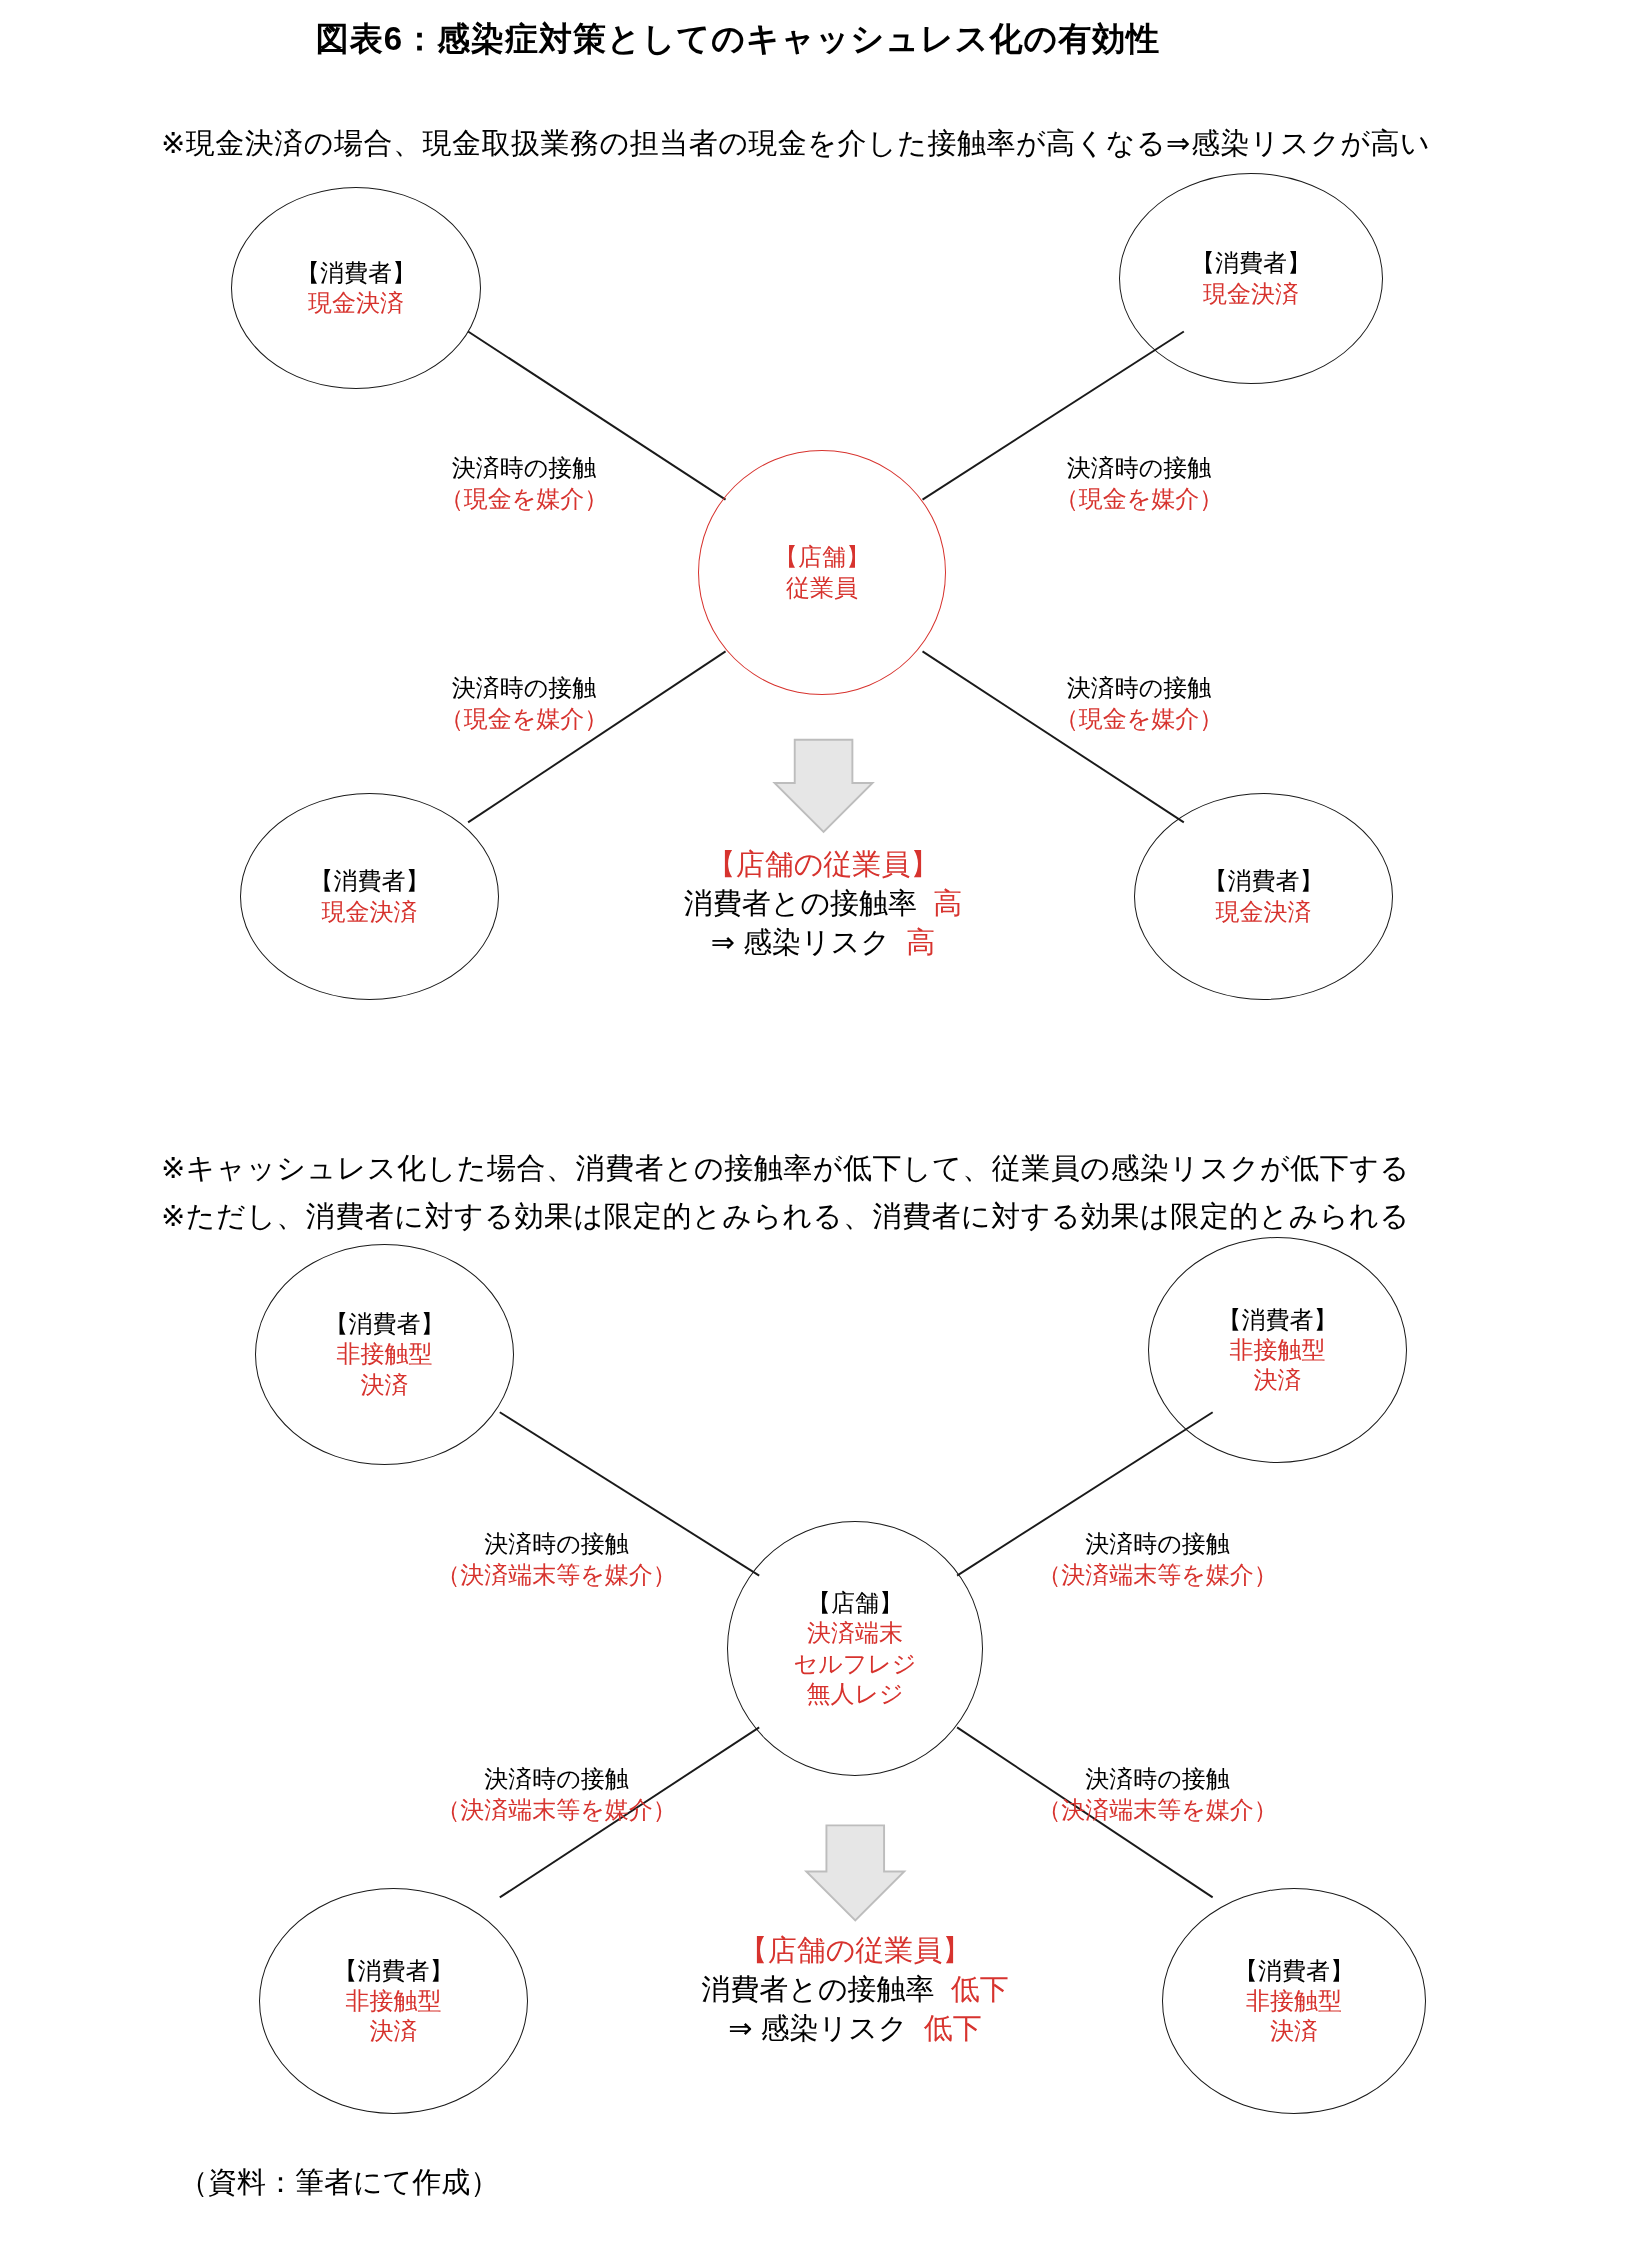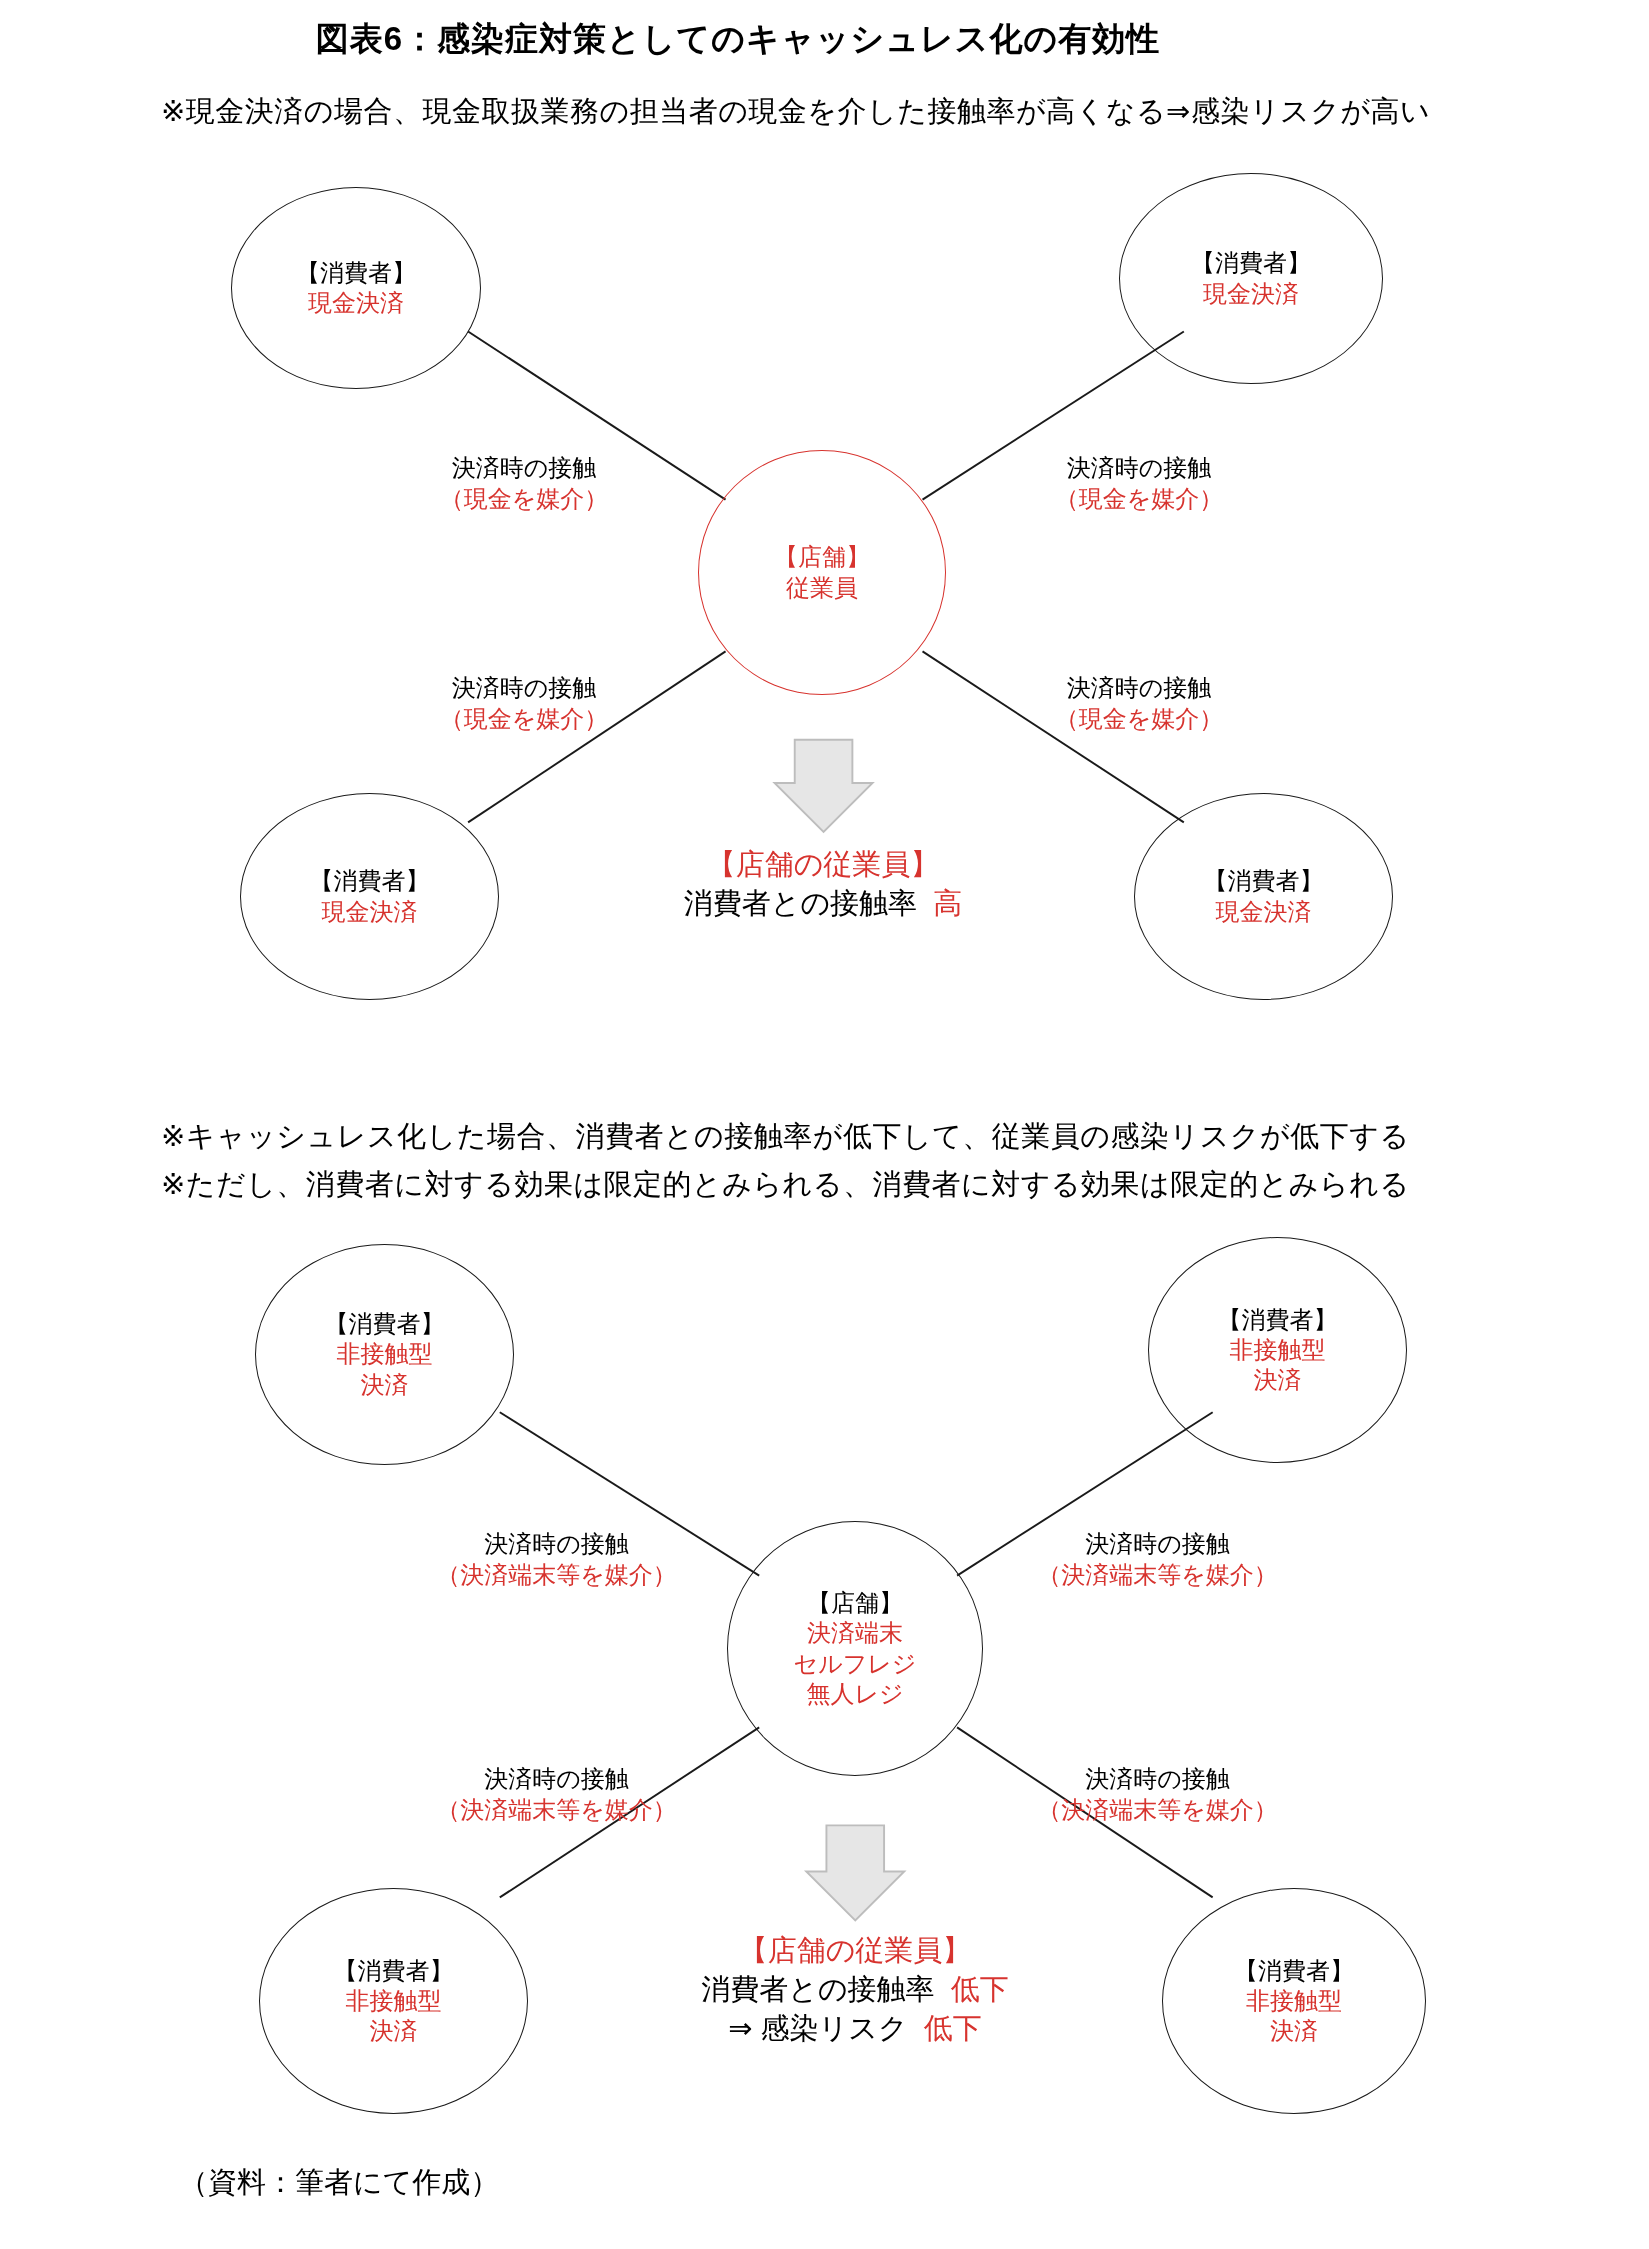--- a/index.html
+++ b/index.html
@@ -33,20 +33,21 @@
     letter-spacing: 1px;
     white-space: nowrap;
   }
 
   
   .note {
     position: absolute;
     font-size: 29px;
     white-space: nowrap;
     letter-spacing: 0.5px;
+    margin-top: 32px;
   }
   .note-a { top: 92px; left: 161px; }
   .note-b { top: 1117px; left: 161px; }
   .note-c { top: 1165px; left: 161px; }
 
   
   .source {
     position: absolute;
     top: 2163px;
     left: 179px;
@@ -200,20 +201,21 @@
   </div>
 
   <div class="edge-label" style="left:1014px; top:672px; width:250px;">
     <span class="top">決済時の接触</span>
     <span class="bot">（現金を媒介）</span>
   </div>
 
   <div class="summary" style="left:583px; top:845px; width:480px;">
     <span class="head">【店舗の従業員】</span>
     <span class="row"><span>消費者との接触率</span>&nbsp;&nbsp;<span class="hot">高</span></span>
+    <span class="row"><span>⇒ 感染リスク</span>&nbsp;&nbsp;<span class="hot">高</span></span>
   </div>
 
   <div class="note note-b">※キャッシュレス化した場合、消費者との接触率が低下して、従業員の感染リスクが低下する</div>
   <div class="note note-c">※ただし、消費者に対する効果は限定的とみられる、消費者に対する効果は限定的とみられる</div>
 
   <div class="node" style="left:255px; top:1244px; width:259px; height:221px;">
     <span class="lbl-black">【消費者】</span>
     <span class="lbl-red">非接触型</span>
     <span class="lbl-red">決済</span>
   </div>

